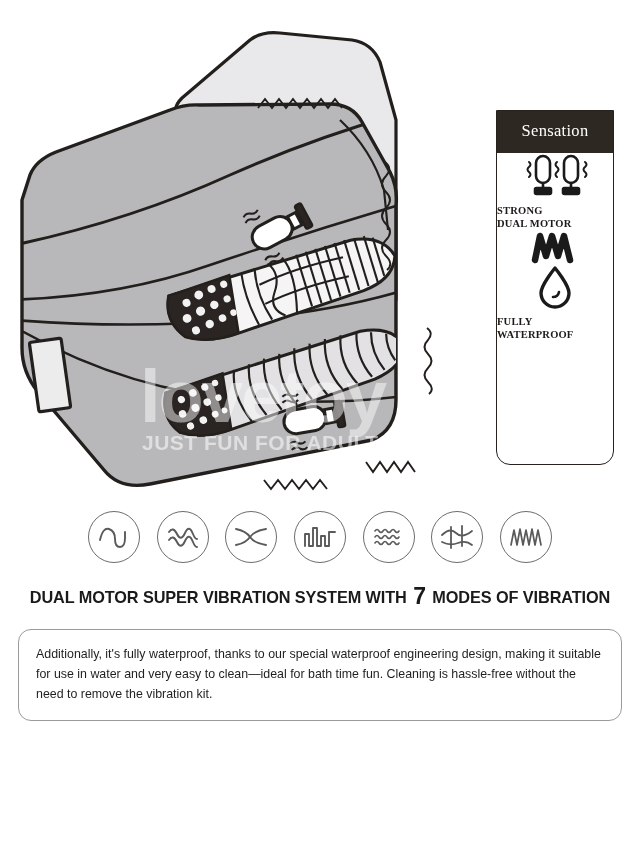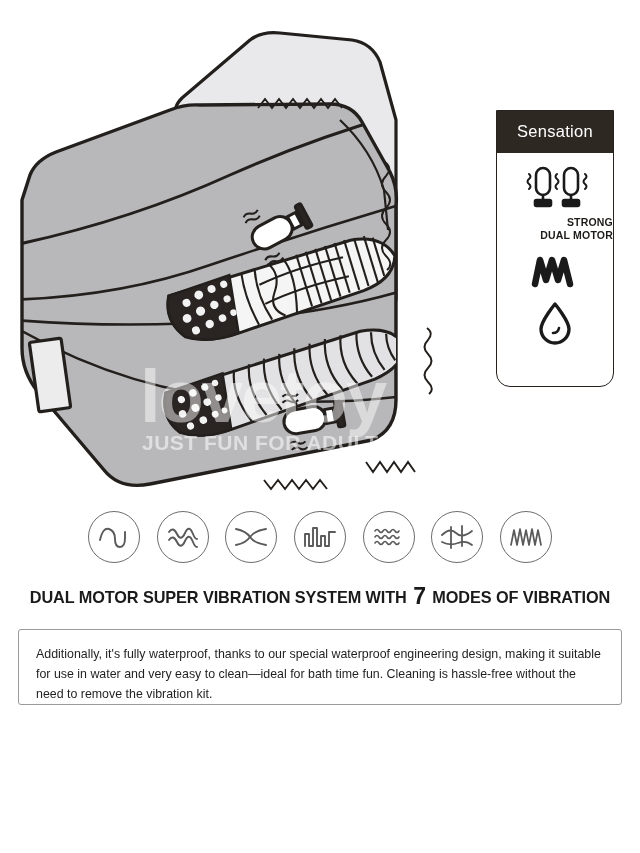--- a/index.html
+++ b/index.html
@@ -49,39 +49,39 @@
     fill: #ffffff;
     opacity: 0.55;
   }
 
   
   #sensation-panel {
     position: absolute;
     left: 496px;
     top: 110px;
     width: 118px;
-    height: 277px;
+    height: 355px;
     border: 1.6px solid #26211d;
     border-radius: 0 0 14px 14px;
     background: #ffffff;
     box-sizing: border-box;
     overflow: hidden;
+    font-family: Liberation Serif, serif;
   }
   #panel-header {
     background: #2e2823;
     color: #ffffff;
     padding: 10px 0 11px 0;
     text-align: center;
     line-height: 1.25;
     font-size: 16.5px;
     letter-spacing: 0.3px;
   }
   .panel-feature {
-    text-align: right;
-    padding-top: 12px;
+    text-align: left;
   }
   .feature-label {
     font-size: 10.5px;
     font-weight: bold;
     color: #1d1a17;
     line-height: 1.25;
     letter-spacing: 0.2px;
     margin-top: 5px;
     white-space: pre-line;
   }
@@ -129,23 +129,23 @@
     padding: 0 2px;
   }
 
   
   #description-box {
     position: absolute;
     left: 18px;
     top: 629px;
     width: 604px;
     border: 1.1px solid #9a9a9a;
-    border-radius: 3px;
+    border-radius: 13px;
     box-sizing: border-box;
-    padding: 14px 17px 0 17px;
+    padding: 14px 17px 16px 17px;
     background: #ffffff;
   }
   #description-text {
     font-size: 12.4px;
     line-height: 1.62;
     color: #1f1f1f;
   }
 </style>
 </head>
 <body>
@@ -327,20 +327,22 @@
     <svg class="feature-icon" width="60" height="34" viewBox="0 0 60 34">
       <path d="M10,30 L15,6 L21,26 L27,6 L33,26 L39,6 L45,30" fill="none" stroke="#1a1a1a" stroke-width="6.5" stroke-linejoin="round" stroke-linecap="round"></path>
     </svg>
   </div>
 
   <div class="panel-feature">
     <svg class="feature-icon" width="44" height="46" viewBox="0 0 44 46">
       <path d="M22,4 C22,4 36,21 36,29 A14,14 0 0 1 8,29 C8,21 22,4 22,4 Z" fill="none" stroke="#1a1a1a" stroke-width="3.4" stroke-linejoin="round"></path>
       <path d="M20,33 q5,0 6,-5" fill="none" stroke="#1a1a1a" stroke-width="2.6" stroke-linecap="round"></path>
     </svg>
+    <div class="feature-label">FULLY
+WATERPROOF</div>
   </div>
 </div>
 
 <div id="mode-row">
 
   <div class="mode-circle">
     <svg width="34" height="26" viewBox="0 0 34 26">
       <path d="M3,16 q3,-13 9,-11 q6,2 6,10 q0,8 5,8 q5,0 5,-9 l0,-6" fill="none" stroke="#5a5a5a" stroke-width="1.9" stroke-linecap="round"></path>
     </svg>
   </div>

